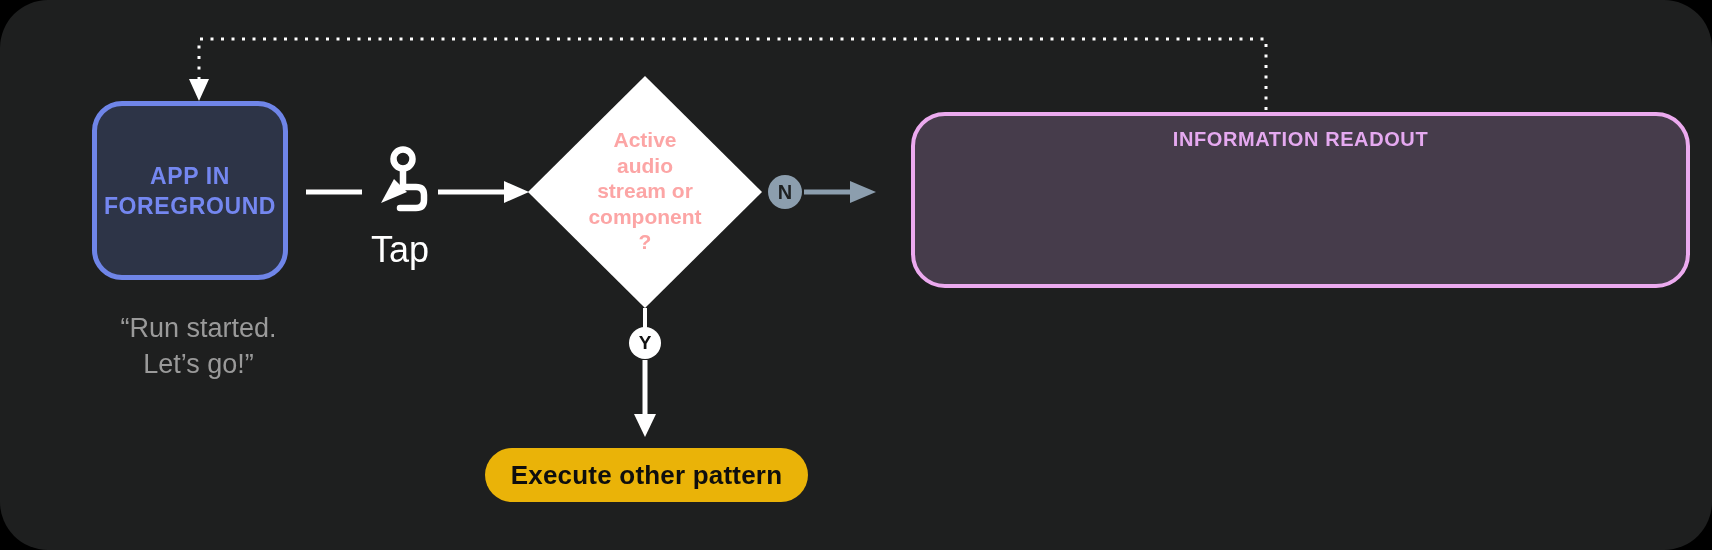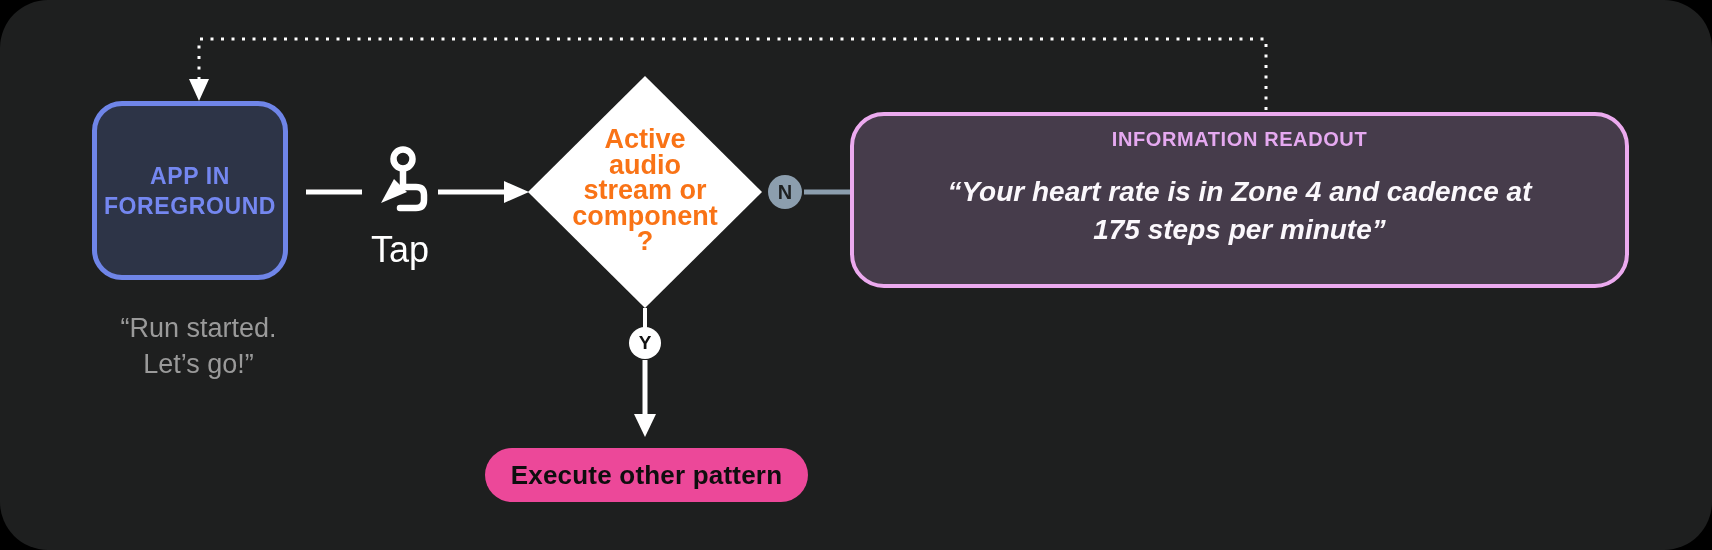--- a/index.html
+++ b/index.html
@@ -23,51 +23,51 @@
     left:82px;top:310px;width:233px;text-align:center;
     color:#9A9A9A;font-size:27px;line-height:36px;
     white-space:pre-line;
   }
   .tap-label{
     left:355px;top:229px;width:90px;text-align:center;
     color:#FFF;font-size:36px;font-weight:500;
   }
   .diamond-text{
     left:545px;top:127px;width:200px;text-align:center;
-    color:#f97316;font-size:27px;font-weight:700;line-height:25.5px;
+    color:#fca5a5;font-size:21px;font-weight:700;line-height:25.5px;
     white-space:pre-line;
   }
   .badge{
     border-radius:50%;display:flex;align-items:center;justify-content:center;
     font-weight:800;
   }
   .badge-n{
     left:768px;top:175px;width:34px;height:34px;background:#8C9EAE;
     color:#1E2021;font-size:20px;
   }
   .badge-y{
     left:629px;top:327px;width:32px;height:32px;background:#FFF;
     color:#111;font-size:19px;
   }
   .readout{
-    left:850px;top:112px;width:779px;height:176px;box-sizing:border-box;
+    left:911px;top:112px;width:779px;height:176px;box-sizing:border-box;
     background:#463C4B;border:4px solid #ECAAEF;border-radius:34px;
     display:flex;flex-direction:column;align-items:center;
     padding:12px 30px 14px 30px;
   }
   .readout .title{
     color:#E5A9F0;font-size:20px;font-weight:800;letter-spacing:.6px;
   }
   .readout .quote{
     flex:1;display:flex;align-items:center;justify-content:center;
     color:#FBF8FC;font-size:28px;font-weight:700;font-style:italic;
     line-height:38px;text-align:center;white-space:pre-line;
   }
   .pill{
-    left:485px;top:448px;width:323px;height:54px;background:#ec4899;
+    left:485px;top:448px;width:323px;height:54px;background:#eab308;
     border-radius:27px;display:flex;align-items:center;justify-content:center;
     color:#0E0E0E;font-size:26px;font-weight:700;letter-spacing:.2px;
   }
   .tap-icon{left:372px;top:146px;}
 </style>
 </head>
 <body>
 
 <div class="canvas">
 
@@ -118,21 +118,19 @@
   <div class="abs badge badge-n">
     <span>N</span>
   </div>
 
   <div class="abs badge badge-y">
     <span>Y</span>
   </div>
 
   <div class="abs readout">
     <div class="title">INFORMATION READOUT</div>
-    <div class="quote">“Your heart rate is in Zone 4 and cadence at
-175 steps per minute”</div>
   </div>
 
   <div class="abs pill">
     <span>Execute other pattern</span>
   </div>
 
 </div>
 
 </body></html>

